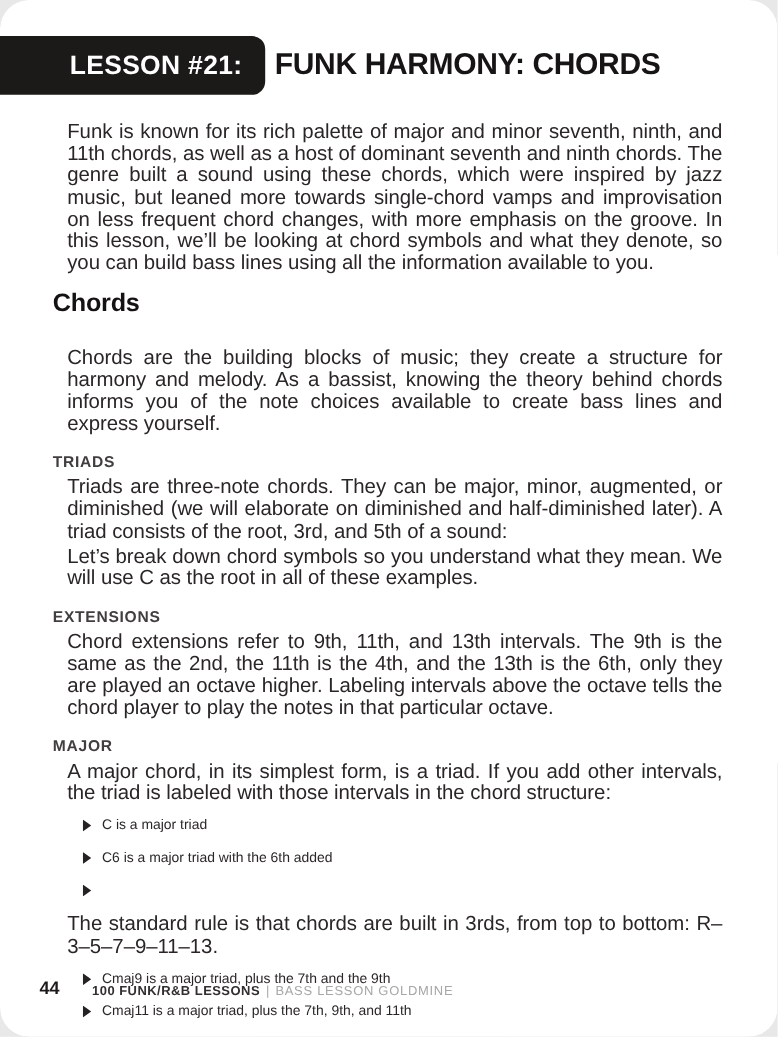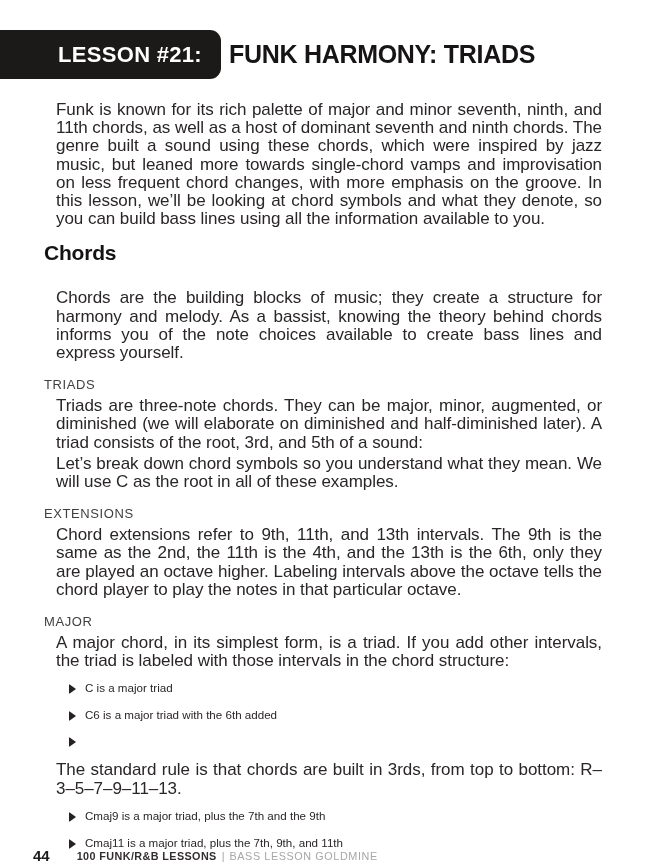--- a/index.html
+++ b/index.html
@@ -1,15 +1,15 @@
 <!DOCTYPE html>
 <html><head>
 <meta charset="utf-8">
 <style>
-  * { margin: 0; padding: 0; box-sizing: border-box; }
+  * { margin: 0; padding: 0; box-sizing: border-box; border-radius: 24px; }
   html, body { background: #e8e8e8; }
   .page {
     position: relative;
     width: 648px;
     height: 864px;
     background: #ffffff;
     margin: 0 auto;
     font-family: "Liberation Sans", "DejaVu Sans", sans-serif;
     color: #262223;
     overflow: hidden;
@@ -61,60 +61,60 @@
   }
   h2.section-title {
     font-size: 21px;
     font-weight: 800;
     color: #141213;
     margin: 13px 0 24px -12px;
     letter-spacing: -0.2px;
   }
   h3.sub-title {
     font-size: 13px;
-    font-weight: 400;
+    font-weight: 700;
     color: #413e3f;
     margin: 15px 0 5px -12px;
     letter-spacing: 0.6px;
   }
   .formula-block { margin: 7px 0 4px 0; }
   .formula {
     text-align: center;
     font-size: 11.6px;
     line-height: 22.5px;
     color: #2a2627;
   }
   .formula b { font-weight: 700; margin-right: 4px; color: #1d1a1b; }
   .bullet-list { margin: 11px 0 11px 13px; list-style: none; }
   .bullet-item {
     display: flex;
-    align-items: center;
+    align-items: flex-start;
     margin: 0 0 13px 0;
     font-size: 11.6px;
     line-height: 14px;
     color: #2a2627;
   }
   .bullet-icon {
     width: 0; height: 0;
     border-top: 5px solid transparent;
     border-bottom: 5px solid transparent;
     border-left: 7px solid #262223;
     border-radius: 1px;
     margin: 2px 9px 0 0;
     flex: 0 0 auto;
   }
   .mt-rule { margin-top: 14px; }
   .mt-close { margin-top: 3px; }
   
   .footer {
     position: absolute;
     left: 33px;
-    bottom: 0;
+    bottom: 32px;
     display: flex;
-    align-items: center;
+    align-items: flex-end;
     margin-top: 12px;
   }
   .footer-page-num {
     font-size: 15px;
     font-weight: 800;
     color: #1d1a1b;
     margin-right: 27px;
   }
   .footer-book {
     font-size: 10.8px;
@@ -134,21 +134,21 @@
   }
 </style>
 </head>
 <body>
 
 <div class="page">
 
   <div class="lesson-banner">
     <span class="lesson-banner-label">LESSON #21:</span>
   </div>
-  <div class="page-title">FUNK HARMONY: TRIADS</div>
+  <div class="page-title">FUNK HARMONY: CHORDS</div>
 
   <div class="content">
 
     <p class="body">Funk is known for its rich palette of major and minor seventh, ninth, and 11th chords, as well as a host of dominant seventh and ninth chords. The genre built a sound using these chords, which were inspired by jazz music, but leaned more towards single-chord vamps and improvisation on less frequent chord changes, with more emphasis on the groove. In this lesson, we’ll be looking at chord symbols and what they denote, so you can build bass lines using all the information available to you.</p>
 
     <h2 class="section-title">Chords</h2>
     <p class="body">Chords are the building blocks of music; they create a structure for harmony and melody. As a bassist, knowing the theory behind chords informs you of the note choices available to create bass lines and express yourself.</p>
 
     <h3 class="sub-title">TRIADS</h3>
     <p class="body">Triads are three-note chords. They can be major, minor, augmented, or diminished (we will elaborate on diminished and half-diminished later). A triad consists of the root, 3rd, and 5th of a sound:</p>

